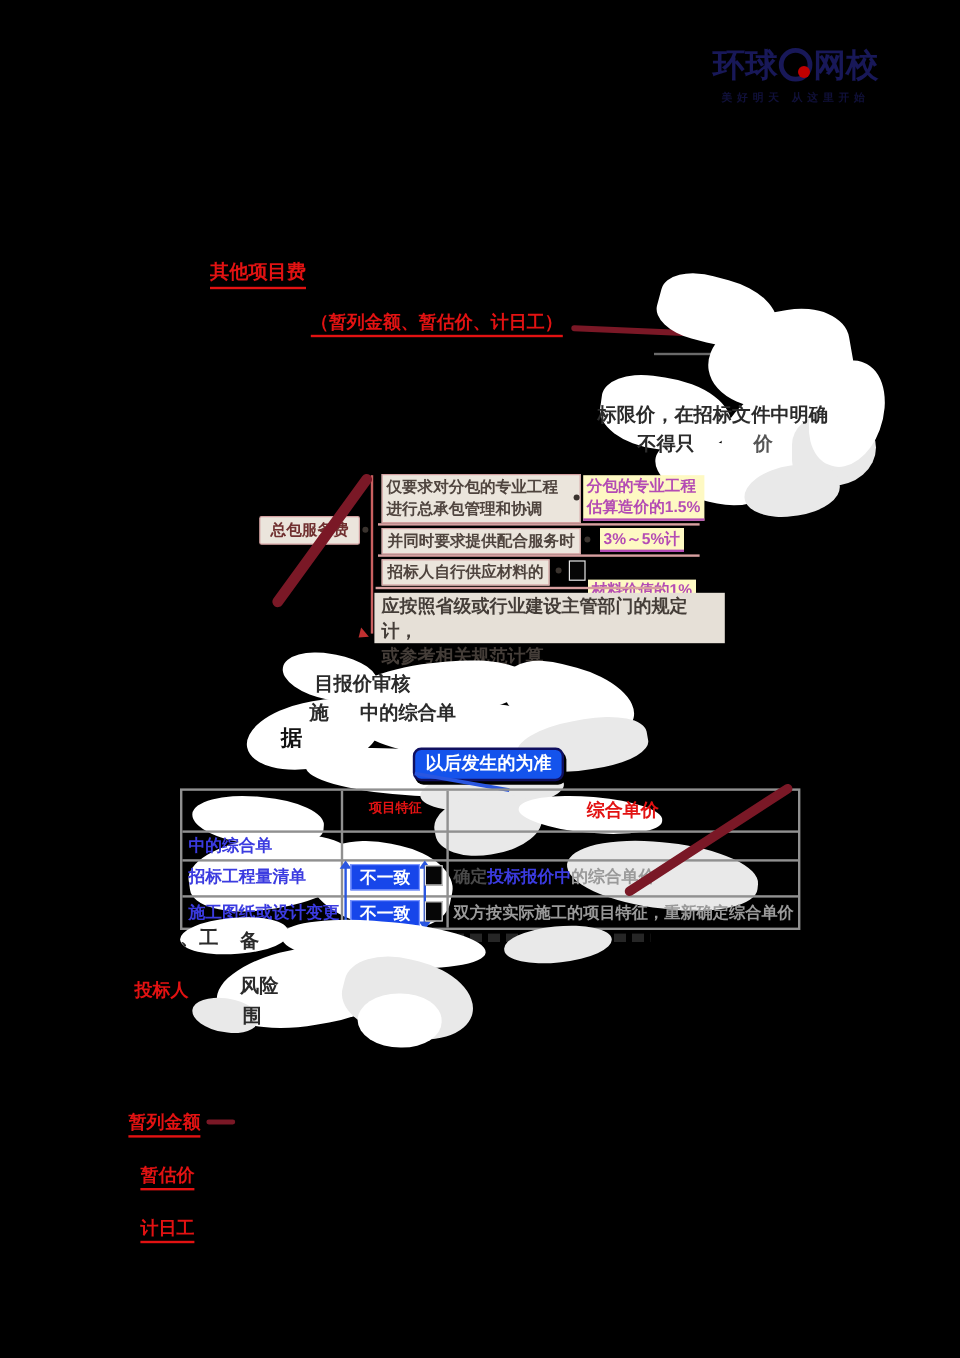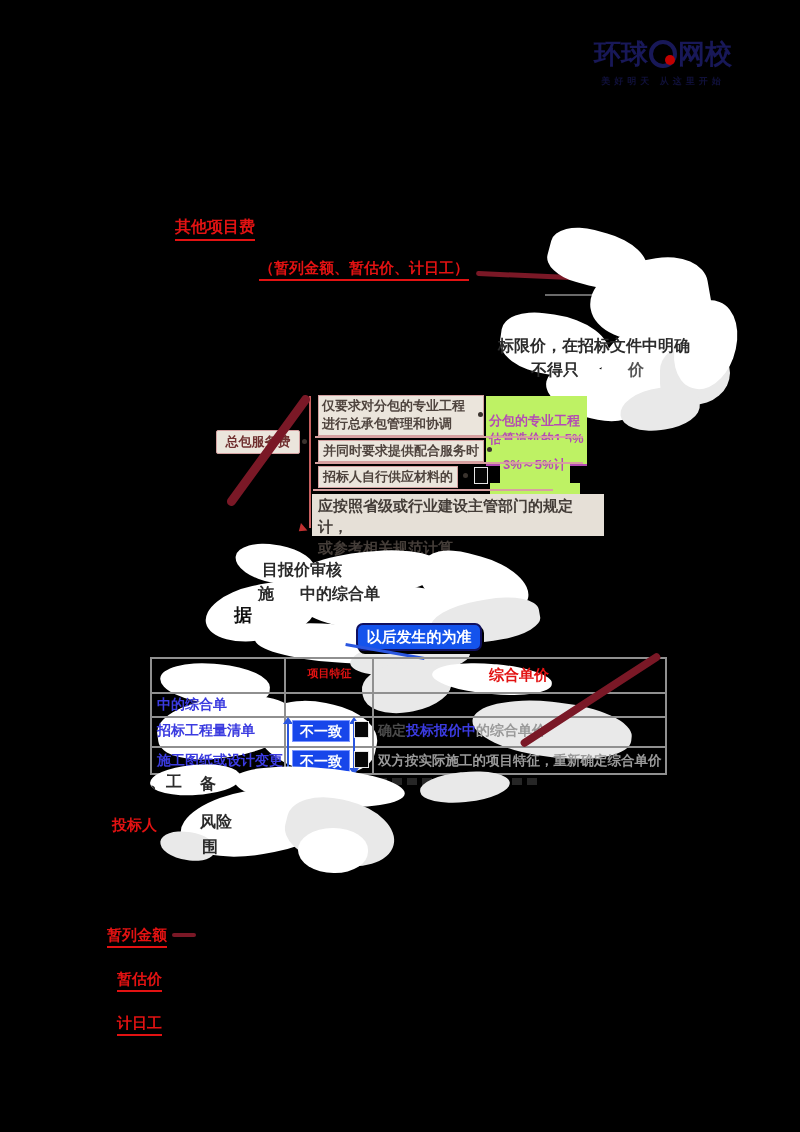--- a/index.html
+++ b/index.html
@@ -7,21 +7,21 @@
         font-family:"Liberation Sans","DejaVu Sans",sans-serif;}
   .abs{position:absolute;}
   .blob{position:absolute;background:#fff;}
   .blob.g{background:#e9e9e9;}
   .marker{position:absolute;background:#7a1826;border-radius:5px;}
   .frag{position:absolute;color:#2b2b2b;font-size:16px;font-weight:600;white-space:nowrap;}
   .redhead{position:absolute;color:#e21212;font-weight:800;white-space:nowrap;
            border-bottom:2px solid #e21212;padding-bottom:1px;}
   .cream{background:#ebe5dc;border:1px solid #d3a0a0;color:#4f443e;}
   .magenta{position:absolute;color:#b44cb4;font-weight:800;font-size:13px;
-           background:#bef264;border-bottom:2px solid #b44cb4;padding:16px 3px;white-space:nowrap;}
+           background:#fef9c3;border-bottom:2px solid #b44cb4;padding:0 3px;white-space:nowrap;}
   .hline{position:absolute;height:2px;background:#d8a0a0;}
   .bullet{position:absolute;width:5px;height:5px;border-radius:50%;background:#3a332e;}
   .pill{position:absolute;background:#1453ec;border:2px solid #101060;border-radius:7px;
         color:#fff;font-weight:800;font-size:15px;text-align:center;line-height:24px;
         box-shadow:2px 3px 0 #000;}
   .tline{position:absolute;background:#909090;}
   .bluebox{position:absolute;background:#1746ea;border:1px solid #7d97ff;color:#fff;
            font-size:14px;font-weight:800;text-align:center;line-height:20px;}
   .tbl-blue{color:#3b3be0;font-weight:800;}
   .greytxt{color:#9a9a9a;}
@@ -107,21 +107,21 @@
   <div class="blob g" style="left:430px;top:600px;width:110px;height:42px;border-radius:50% 50% 40% 60%;transform:rotate(-10deg);"></div>
   <div class="blob" style="left:255px;top:625px;width:180px;height:38px;border-radius:46% 54% 52% 48%;transform:rotate(4deg);"></div>
   <div class="blob g" style="left:350px;top:640px;width:120px;height:35px;border-radius:52% 48% 46% 54%;transform:rotate(-6deg);"></div>
 
   <div class="frag" style="left:262px;top:560px;">目报价</div>
   <div class="frag" style="left:310px;top:560px;">审核</div>
   <div class="frag" style="left:258px;top:584px;">施</div>
   <div class="frag" style="left:300px;top:584px;">中的综合单</div>
   <div class="frag" style="left:234px;top:603px;font-size:18px;font-weight:800;color:#111;">据</div>
 
-  <div class="pill" style="left:356px;top:623px;width:122px;height:24px;">以后发生的为准</div>
+  <div class="pill" style="left:344px;top:623px;width:122px;height:24px;">以后发生的为准</div>
   <div class="abs" style="left:345px;top:650px;width:80px;height:3px;background:#2a56e0;transform:rotate(10deg);"></div>
 
   <div class="abs" style="left:150px;top:657px;width:517px;height:118px;border:2px solid #909090;box-sizing:border-box;">
 
     <div class="blob" style="left:8px;top:5px;width:110px;height:40px;border-radius:50% 50% 45% 55%;transform:rotate(5deg);"></div>
     <div class="blob g" style="left:210px;top:3px;width:90px;height:50px;border-radius:45% 55% 50% 50%;transform:rotate(-10deg);"></div>
     <div class="blob" style="left:280px;top:5px;width:120px;height:30px;border-radius:52% 48% 50% 50%;transform:rotate(5deg);"></div>
     <div class="blob" style="left:5px;top:38px;width:140px;height:60px;border-radius:48% 52% 55% 45%;transform:rotate(-8deg);"></div>
     <div class="blob g" style="left:320px;top:43px;width:160px;height:55px;border-radius:50% 50% 46% 54%;transform:rotate(6deg);"></div>
     <div class="blob" style="left:105px;top:43px;width:120px;height:70px;border-radius:55% 45% 48% 52%;transform:rotate(12deg);"></div>

